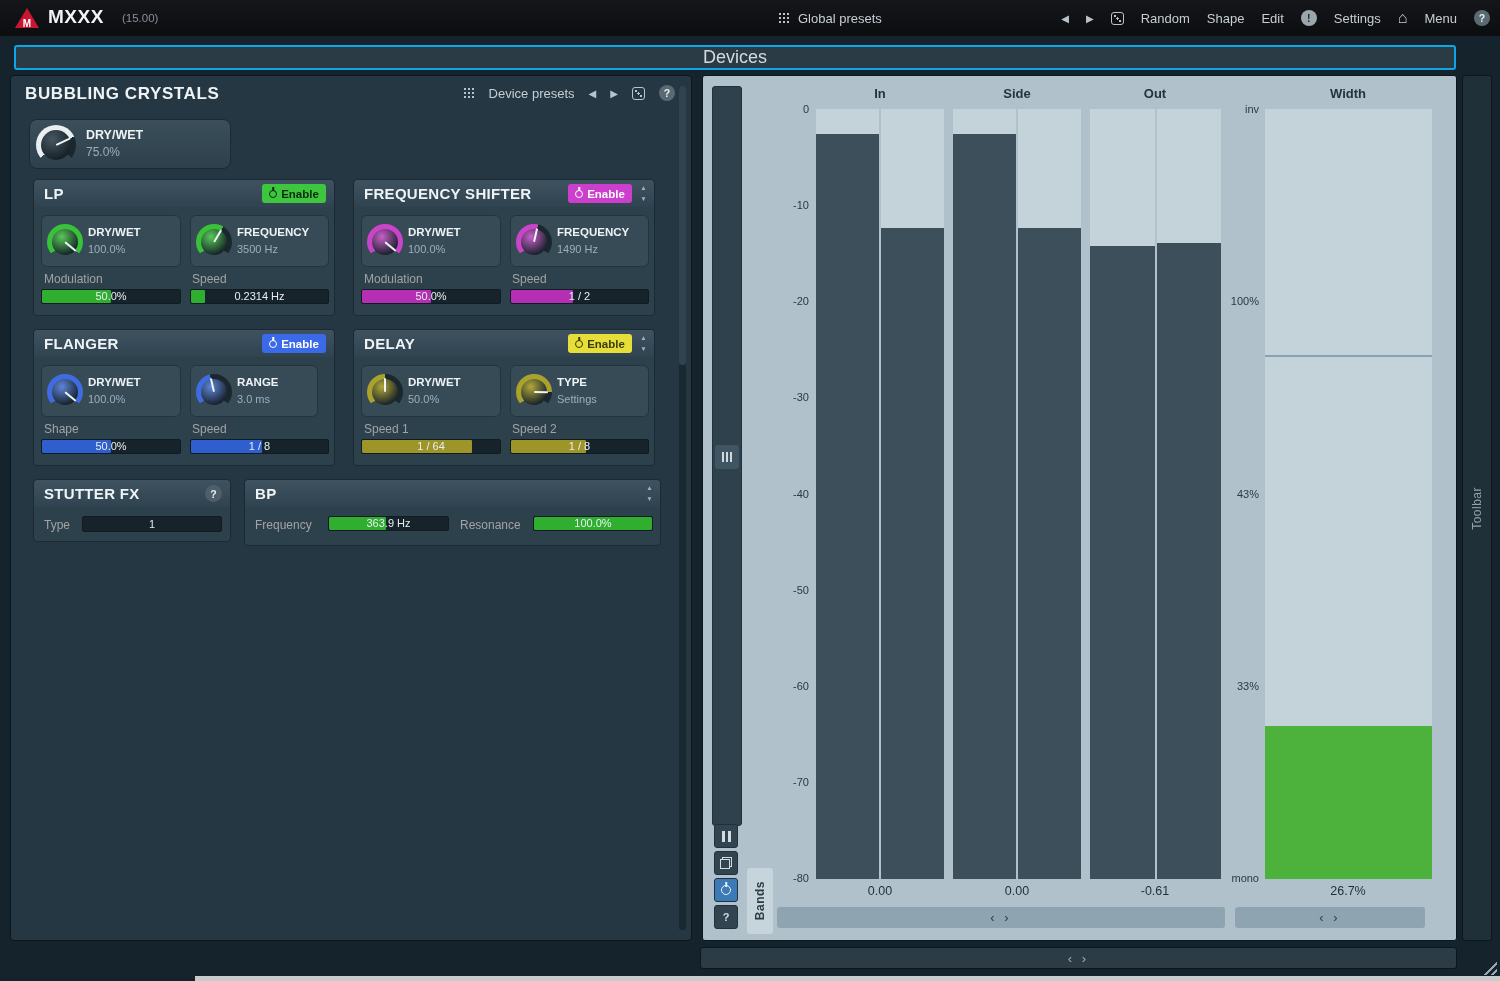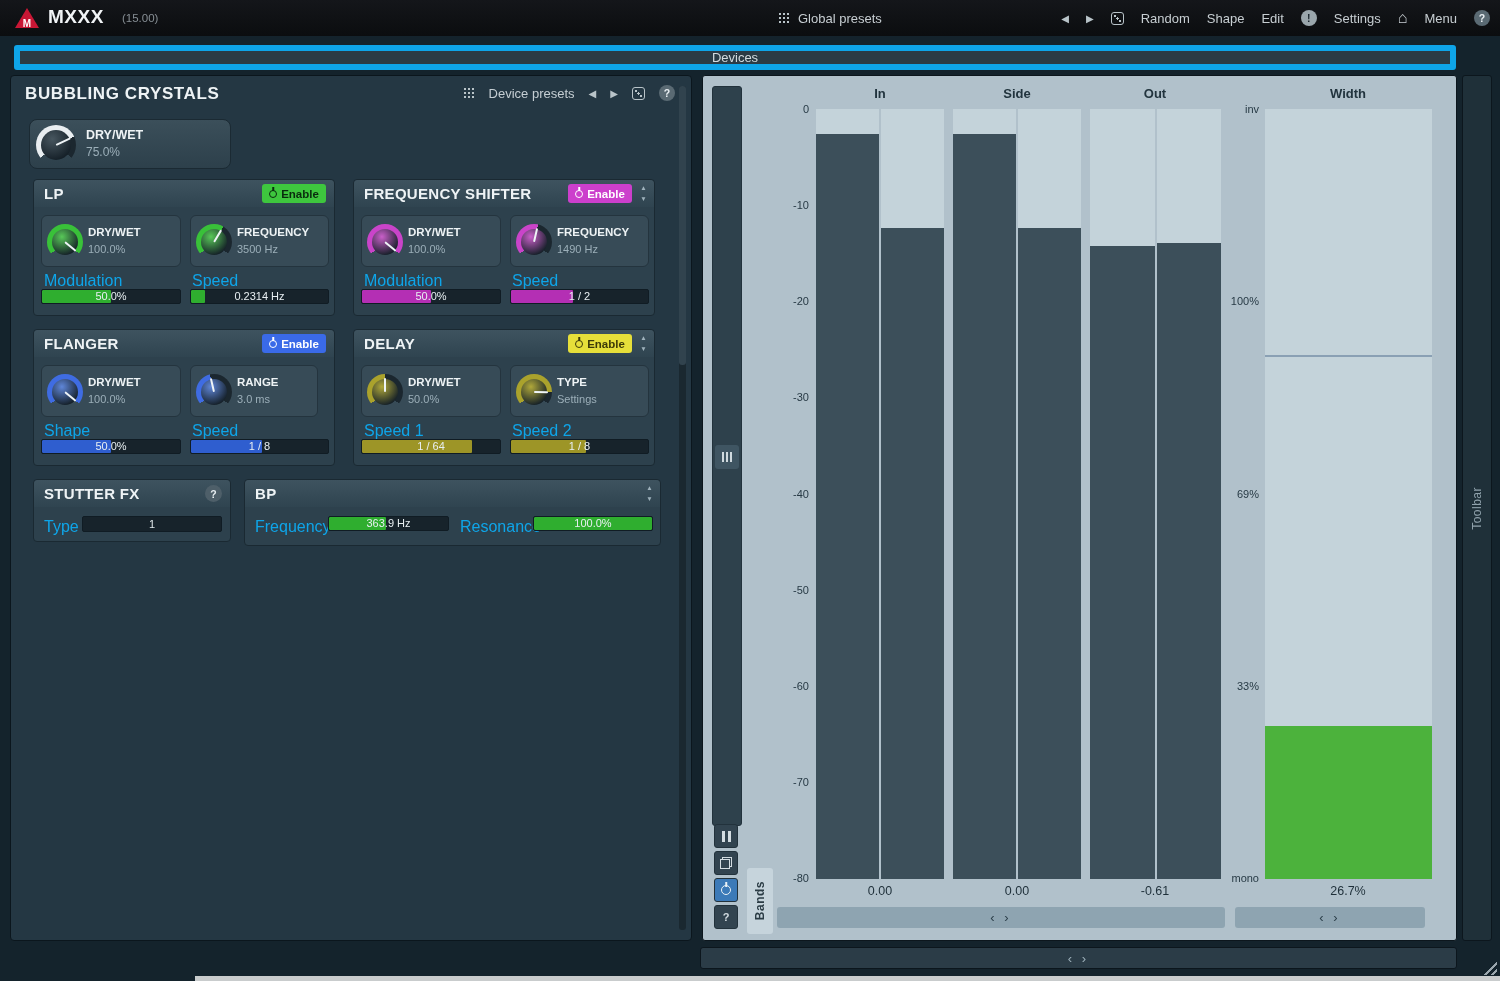--- a/index.html
+++ b/index.html
@@ -19,21 +19,21 @@
   .home-glyph { font-size:16px; color:#c7ced2; }
   .grid-icon { width:12px; height:12px; background:radial-gradient(circle,#b9c4c9 1.3px,transparent 1.4px) 0 0/4px 4px; }
   .dice-icon { width:13px; height:13px; border:1.5px solid #b9c4c9; border-radius:3px;
     background:
       radial-gradient(circle at 3px 3px,#b9c4c9 1.2px,transparent 1.3px),
       radial-gradient(circle at 50% 50%,#b9c4c9 1.2px,transparent 1.3px),
       radial-gradient(circle at calc(100% - 3px) calc(100% - 3px),#b9c4c9 1.2px,transparent 1.3px); }
   .circ { width:16px; height:16px; border-radius:50%; background:#5a6a73; color:#e8eef1; font-size:10.5px; font-weight:bold; display:flex; align-items:center; justify-content:center; }
 
   
-  .devbar { position:absolute; left:14px; top:45px; width:1442px; height:25px; background:#2b3b45; border:6px solid #0ea5e9; border-radius:3px; display:flex; align-items:center; justify-content:center; font-size:13px; color:#d3dbdf; }
+  .devbar { position:absolute; left:14px; top:45px; width:1442px; height:25px; background:#2b3b45; border:2px solid #0ea5e9; border-radius:3px; display:flex; align-items:center; justify-content:center; font-size:18px; color:#d3dbdf; }
 
   
   .devpanel { position:absolute; left:10px; top:75px; width:682px; height:866px; background:#243743; border:1px solid #0b161d; border-radius:4px; }
   .preset-title { position:absolute; left:14px; top:8px; font-size:17px; font-weight:bold; color:#eef3f5; letter-spacing:.6px; }
   .dp-ctrls { position:absolute; right:16px; top:9px; display:flex; align-items:center; gap:14px; }
   .dp-label { font-size:13px; color:#c5ced3; }
 
   .mainknob { position:absolute; top:43px; width:202px; height:50px; background:linear-gradient(180deg,#3b4f5a,#2d404b); border:1px solid #1b2a33; border-radius:8px; }
   .mk-label { position:absolute; left:56px; top:8px; font-size:12.5px; font-weight:bold; color:#eef3f5; }
   .mk-value { position:absolute; left:56px; top:25px; font-size:12px; color:#9cafb9; }
@@ -53,21 +53,21 @@
   .mod-header { position:absolute; left:0; top:0; right:0; height:27px; background:linear-gradient(#3e535f,#2f4450); border-radius:4px 4px 0 0; }
   .mod-title { position:absolute; left:10px; top:0; line-height:27px; font-size:15px; font-weight:bold; color:#eef3f5; letter-spacing:.3px; }
   .enable-btn { position:absolute; top:4px; height:19px; width:64px; border-radius:3px; display:flex; align-items:center; justify-content:center; gap:4px; font-size:11.5px; font-weight:bold; }
   .picon { width:8px; height:8px; border:1.5px solid currentColor; border-radius:50%; position:relative; display:inline-block; }
   .picon::after { content:""; position:absolute; left:50%; top:-4px; width:1.5px; height:4.5px; background:currentColor; transform:translateX(-50%); }
   .picon.big { width:10px; height:10px; color:#eaf1f5; }
   .spinner { position:absolute; right:4px; top:2px; width:13px; text-align:center; color:#9fb2bc; font-size:6.5px; line-height:11px; }
   .kcell { position:absolute; top:35px; width:140px; height:52px; background:#374b57; border:1px solid #24343e; border-radius:6px; }
   .kc-label { position:absolute; left:46px; top:10px; font-size:11.5px; font-weight:bold; color:#eef3f5; }
   .kc-value { position:absolute; left:46px; top:27px; font-size:11px; color:#9cafb9; }
-  .plabel { position:absolute; top:92px; font-size:16px; color:#0ea5e9; }
+  .plabel { position:absolute; top:92px; font-size:12px; color:#a3a3a3; }
   .pbar { position:absolute; top:109px; height:15px; background:#17232b; border:1px solid #101c24; border-radius:2px; overflow:hidden; }
   .pfill { position:absolute; left:0; top:0; bottom:0; border-radius:1px; }
   .ptext { position:absolute; inset:0; text-align:center; line-height:13px; font-size:11px; color:#e8eff2; }
   .field { position:absolute; height:16px; background:#17232b; border:1px solid #101c24; border-radius:2px; text-align:center; line-height:14px; font-size:11px; color:#dfe7ea; }
   .circ.small { width:17px; height:17px; background:#4e5f69; }
 
   .vscroll { position:absolute; right:5px; top:10px; bottom:10px; width:7px; background:#1a2830; border-radius:3px; }
   .vthumb { position:absolute; left:0; right:0; top:0; height:33%; background:#31434e; border-radius:3px; }
 
   
@@ -382,21 +382,21 @@
           <div class="mfill" style="top: 17.8%;"></div>
         </div>
       <div class="mbar">
           <div class="mfill" style="top: 17.4%;"></div>
         </div>
     </div>
 
     <div class="wscale">
       <span>inv</span>
       <span>100%</span>
-      <span>69%</span>
+      <span>43%</span>
       <span>33%</span>
       <span>mono</span>
     </div>
 
     <div class="wmeter">
       <div class="wmark" style="top: 32%;"></div>
       <div class="wgreen" style="height: 19.9%; background: rgb(76, 178, 60);"></div>
     </div>
 
     <span class="mval" style="left:127px">0.00</span>

